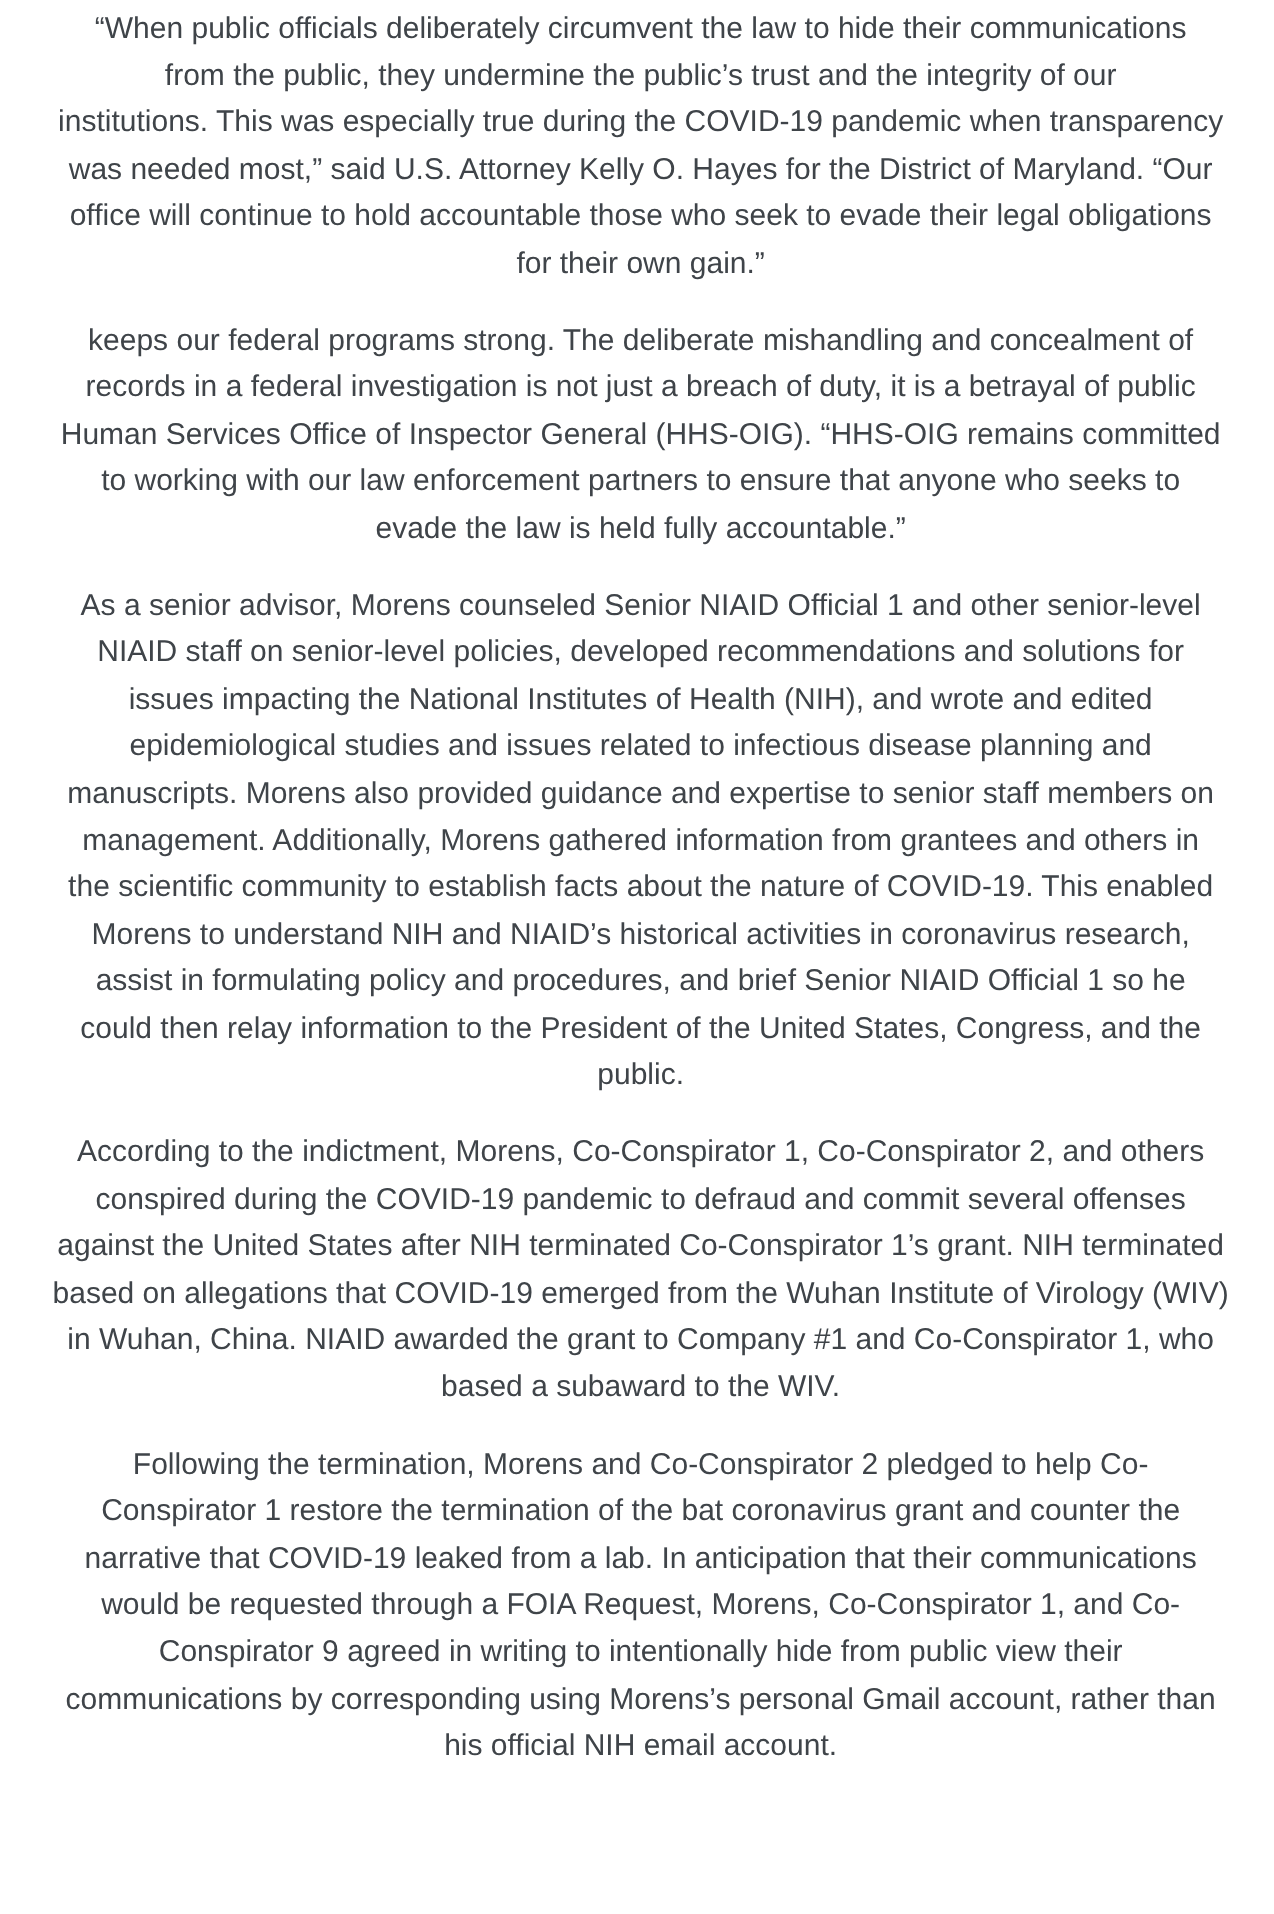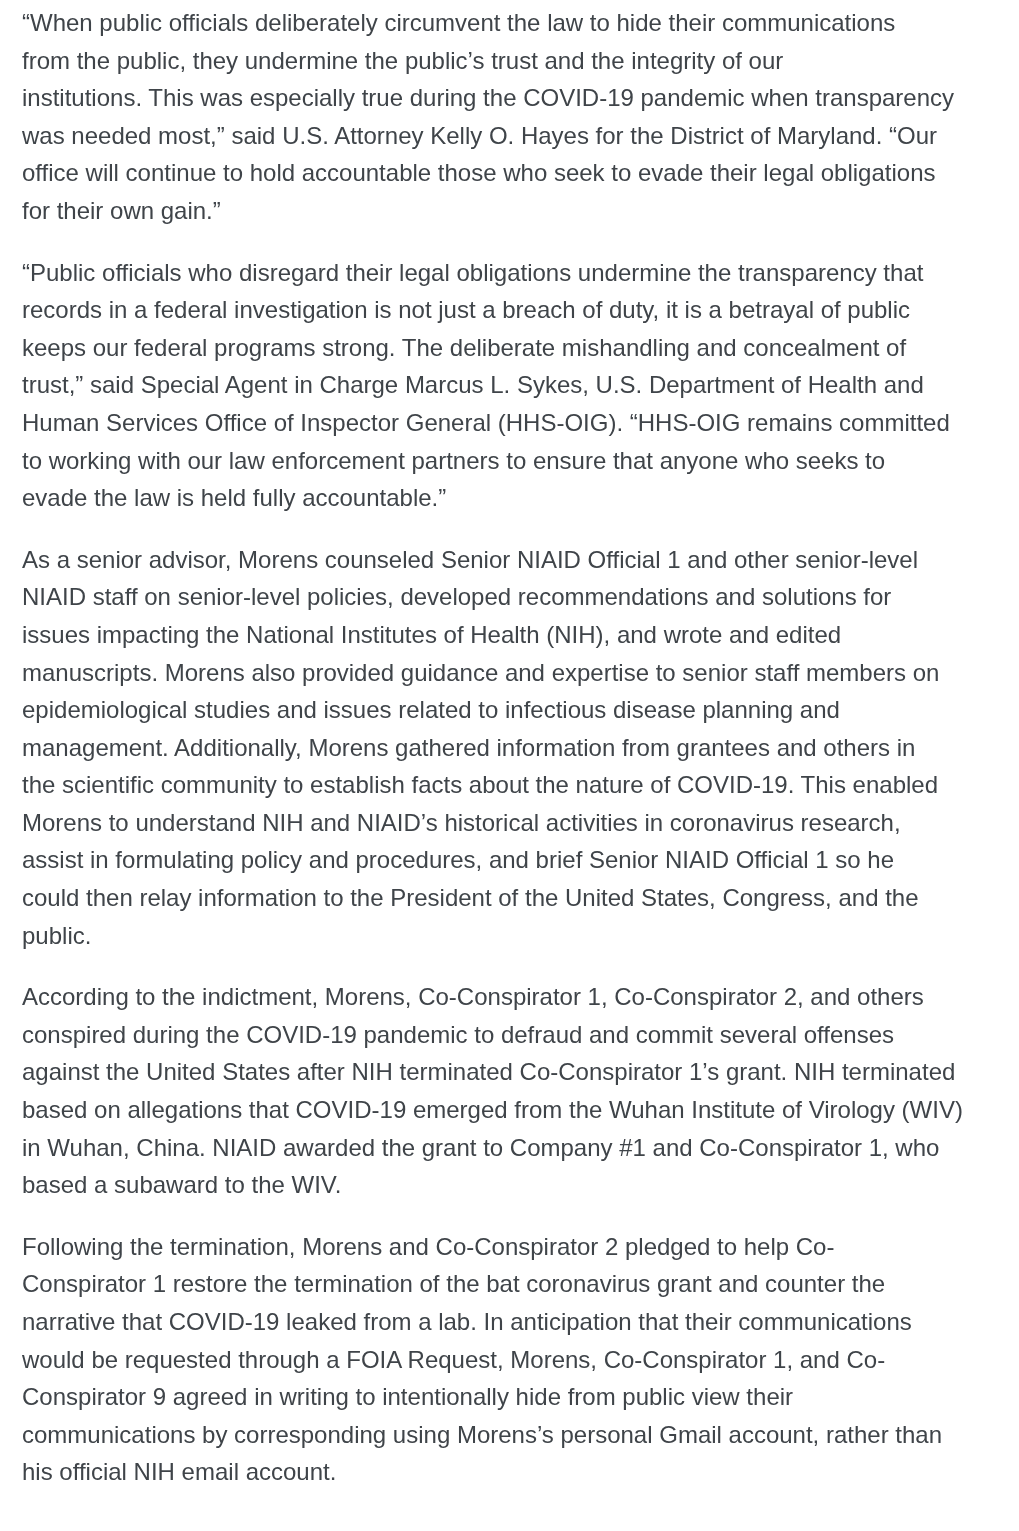--- a/index.html
+++ b/index.html
@@ -7,24 +7,25 @@
     padding: 0;
   }
   body {
     width: 1019px;
     height: 1531px;
     overflow: hidden;
     background: #ffffff;
     font-family: "Liberation Sans", "DejaVu Sans", sans-serif;
   }
   main.doc {
-    padding: 4px 0 0 22px;
+    padding: 4px 0 0 6px;
     width: 1019px;
     box-sizing: border-box;
     overflow: hidden;
+    text-align: center;
   }
   .para {
     margin: 0 0 24px 0;
   }
   .para:last-child {
     margin-bottom: 4px;
   }
   .line {
     white-space: nowrap;
     font-size: 24px;
@@ -41,34 +42,32 @@
 <main class="doc">
     <div class="para">
       <div class="line"><span class="seg">“When public officials deliberately circumvent the law to hide their communications</span></div>
       <div class="line"><span class="seg">from the public, they undermine the public’s trust and the integrity of our</span></div>
       <div class="line"><span class="seg">institutions. This was especially true during the COVID-19 pandemic when transparency</span></div>
       <div class="line"><span class="seg">was needed most,” said U.S. Attorney Kelly O. Hayes for the District of Maryland. “Our</span></div>
       <div class="line"><span class="seg">office will continue to hold accountable those who seek to evade their legal obligations</span></div>
       <div class="line"><span class="seg">for their own gain.”</span></div>
     </div>
     <div class="para">
-      <div class="line"><span class="seg">“Public officials who disregard their legal obligations undermine the transparency that</span></div>
+      <div class="line"><span class="seg">keeps our federal programs strong. The deliberate mishandling and concealment of</span></div>
       <div class="line"><span class="seg">records in a federal investigation is not just a breach of duty, it is a betrayal of public</span></div>
-      <div class="line"><span class="seg">keeps our federal programs strong. The deliberate mishandling and concealment of</span></div>
-      <div class="line"><span class="seg">trust,” said Special Agent in Charge Marcus L. Sykes, U.S. Department of Health and</span></div>
       <div class="line"><span class="seg">Human Services Office of Inspector General (HHS-OIG). “HHS-OIG remains committed</span></div>
       <div class="line"><span class="seg">to working with our law enforcement partners to ensure that anyone who seeks to</span></div>
       <div class="line"><span class="seg">evade the law is held fully accountable.”</span></div>
     </div>
     <div class="para">
       <div class="line"><span class="seg">As a senior advisor, Morens counseled Senior NIAID Official 1 and other senior-level</span></div>
       <div class="line"><span class="seg">NIAID staff on senior-level policies, developed recommendations and solutions for</span></div>
       <div class="line"><span class="seg">issues impacting the National Institutes of Health (NIH), and wrote and edited</span></div>
+      <div class="line"><span class="seg">epidemiological studies and issues related to infectious disease planning and</span></div>
       <div class="line"><span class="seg">manuscripts. Morens also provided guidance and expertise to senior staff members on</span></div>
-      <div class="line"><span class="seg">epidemiological studies and issues related to infectious disease planning and</span></div>
       <div class="line"><span class="seg">management. Additionally, Morens gathered information from grantees and others in</span></div>
       <div class="line"><span class="seg">the scientific community to establish facts about the nature of COVID-19. This enabled</span></div>
       <div class="line"><span class="seg">Morens to understand NIH and NIAID’s historical activities in coronavirus research,</span></div>
       <div class="line"><span class="seg">assist in formulating policy and procedures, and brief Senior NIAID Official 1 so he</span></div>
       <div class="line"><span class="seg">could then relay information to the President of the United States, Congress, and the</span></div>
       <div class="line"><span class="seg">public.</span></div>
     </div>
     <div class="para">
       <div class="line"><span class="seg">According to the indictment, Morens, Co-Conspirator 1, Co-Conspirator 2, and others</span></div>
       <div class="line"><span class="seg">conspired during the COVID-19 pandemic to defraud and commit several offenses</span></div>

